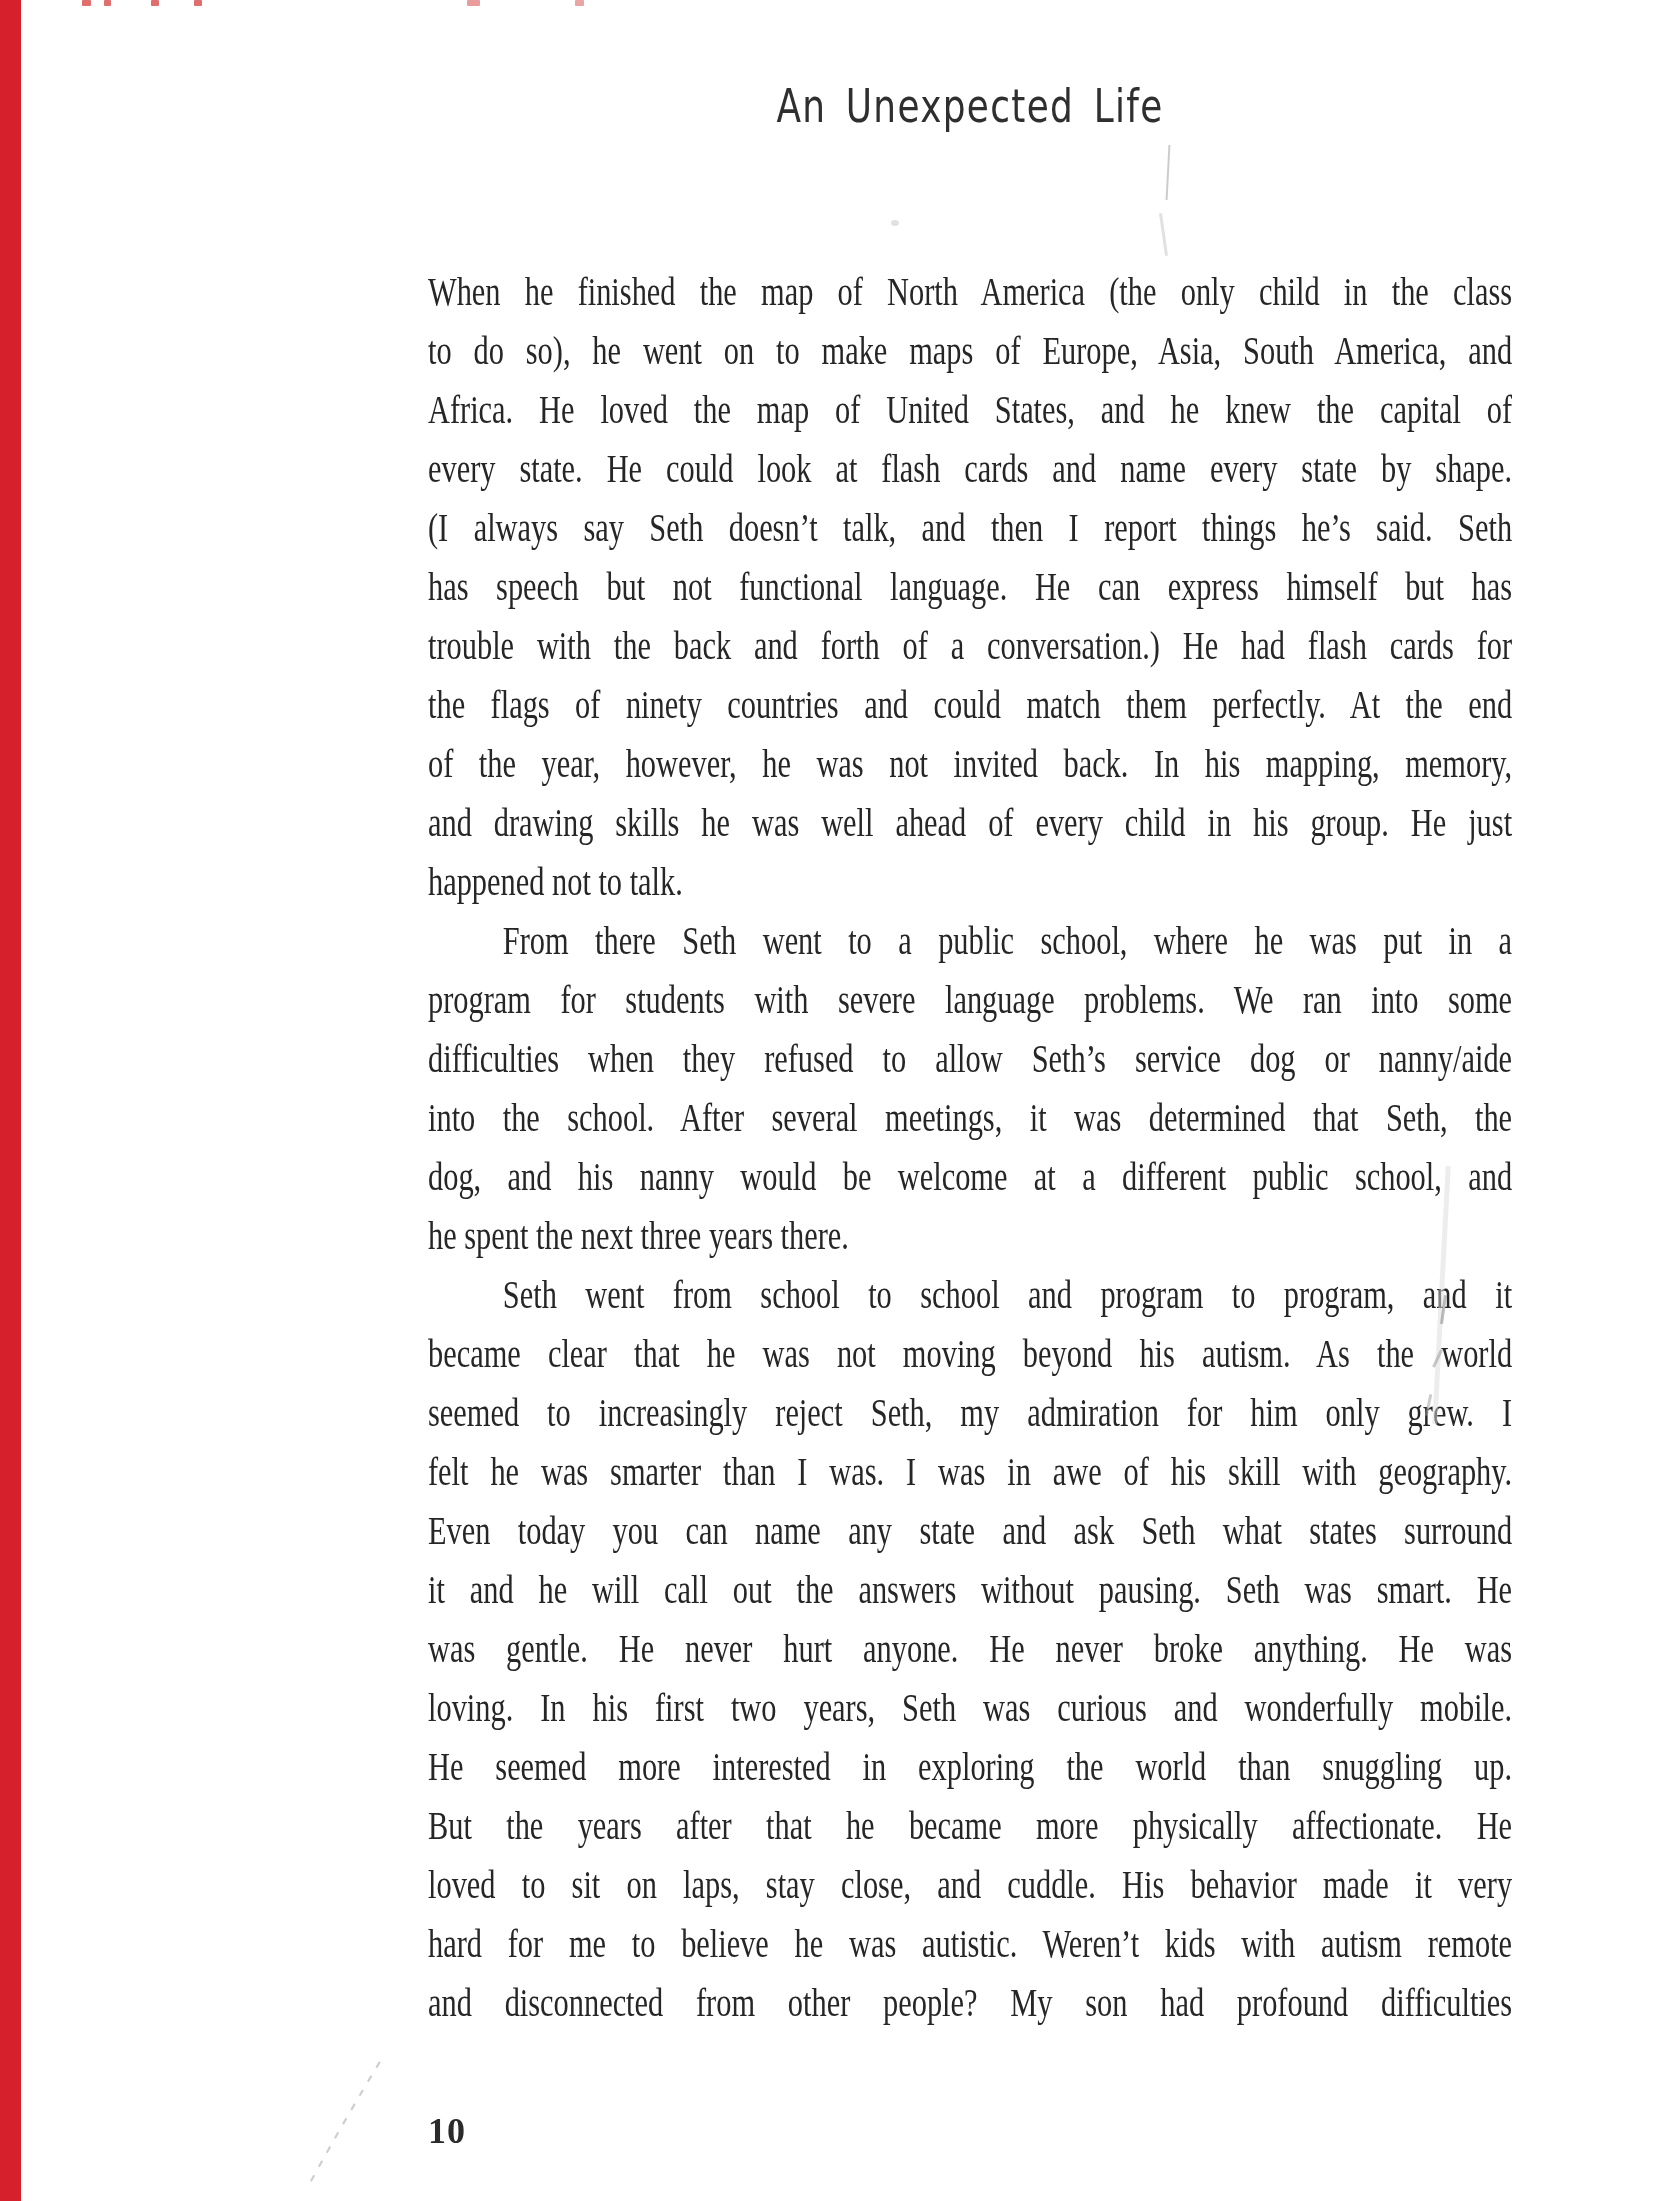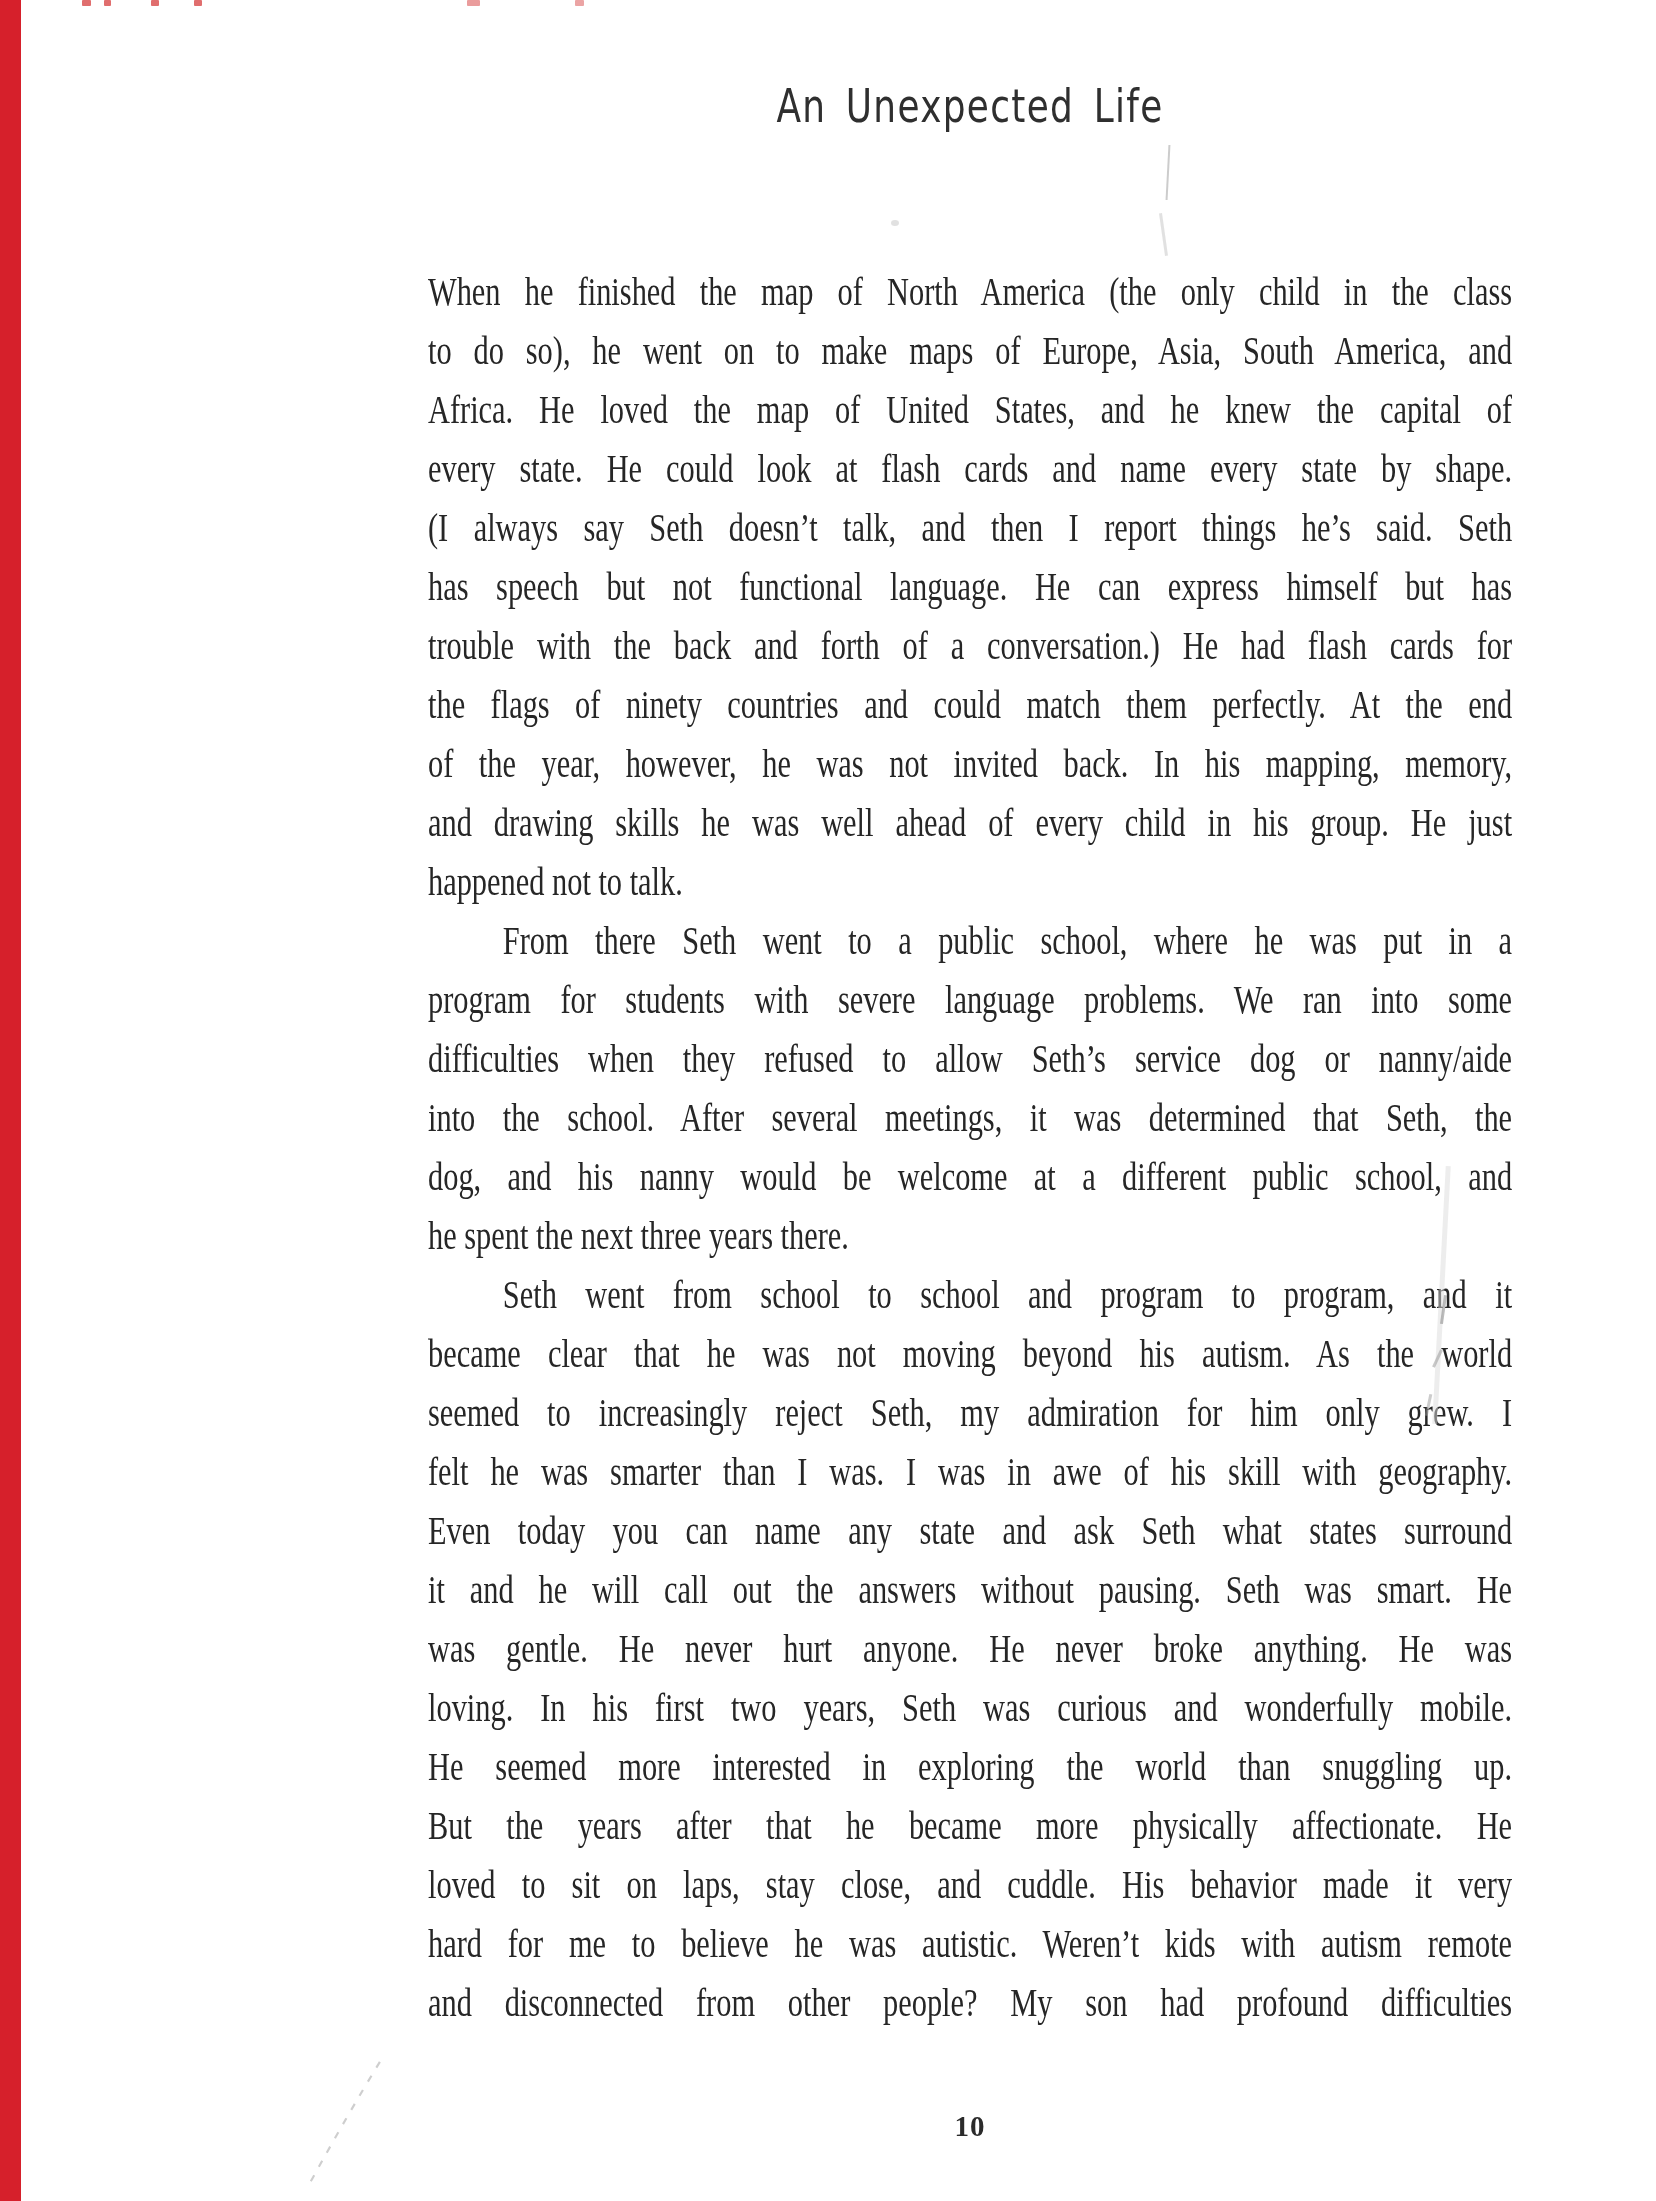--- a/index.html
+++ b/index.html
@@ -55,22 +55,22 @@
   .line {
     height:59px; overflow:hidden;
     text-align:justify; text-align-last:justify;
     text-justify:inter-word;
   }
   .line.indent { text-indent:101px; }
   .line.last   { text-align-last:left; }
 
   .page-number {
     position:absolute; left:428px; top:2110px; width:1084px;
-    text-align:center;
-    font-size:29px; font-weight:bold;
+    text-align:left;
+    font-size:36px; font-weight:bold;
     color:#2b2b2b; letter-spacing:0.9px;
   }
 
   
   .crease { position:absolute; pointer-events:none; }
   .crease.title-a { left:1167px; top:145px; width:1.7px; height:55px; background:#9a9a9a; opacity:.5; transform:rotate(3deg); }
   .crease.title-b { left:1162px; top:213px; width:2.6px; height:43px; background:#b5b5b5; opacity:.4; transform:rotate(-8deg); }
   .crease.title-dot { left:891px; top:220px; width:7.7px; height:6px; background:#c8c8c8; opacity:.55; border-radius:50%; }
   .crease.right-band { left:1439px; top:1166px; width:5.2px; height:258px; background:#dcdcdc; opacity:.5; transform:rotate(3deg); }
   .crease.right-t1 { left:1442px; top:1295px; width:2.6px; height:29px; background:#8f8f8f; opacity:.6; transform:rotate(8deg); }

